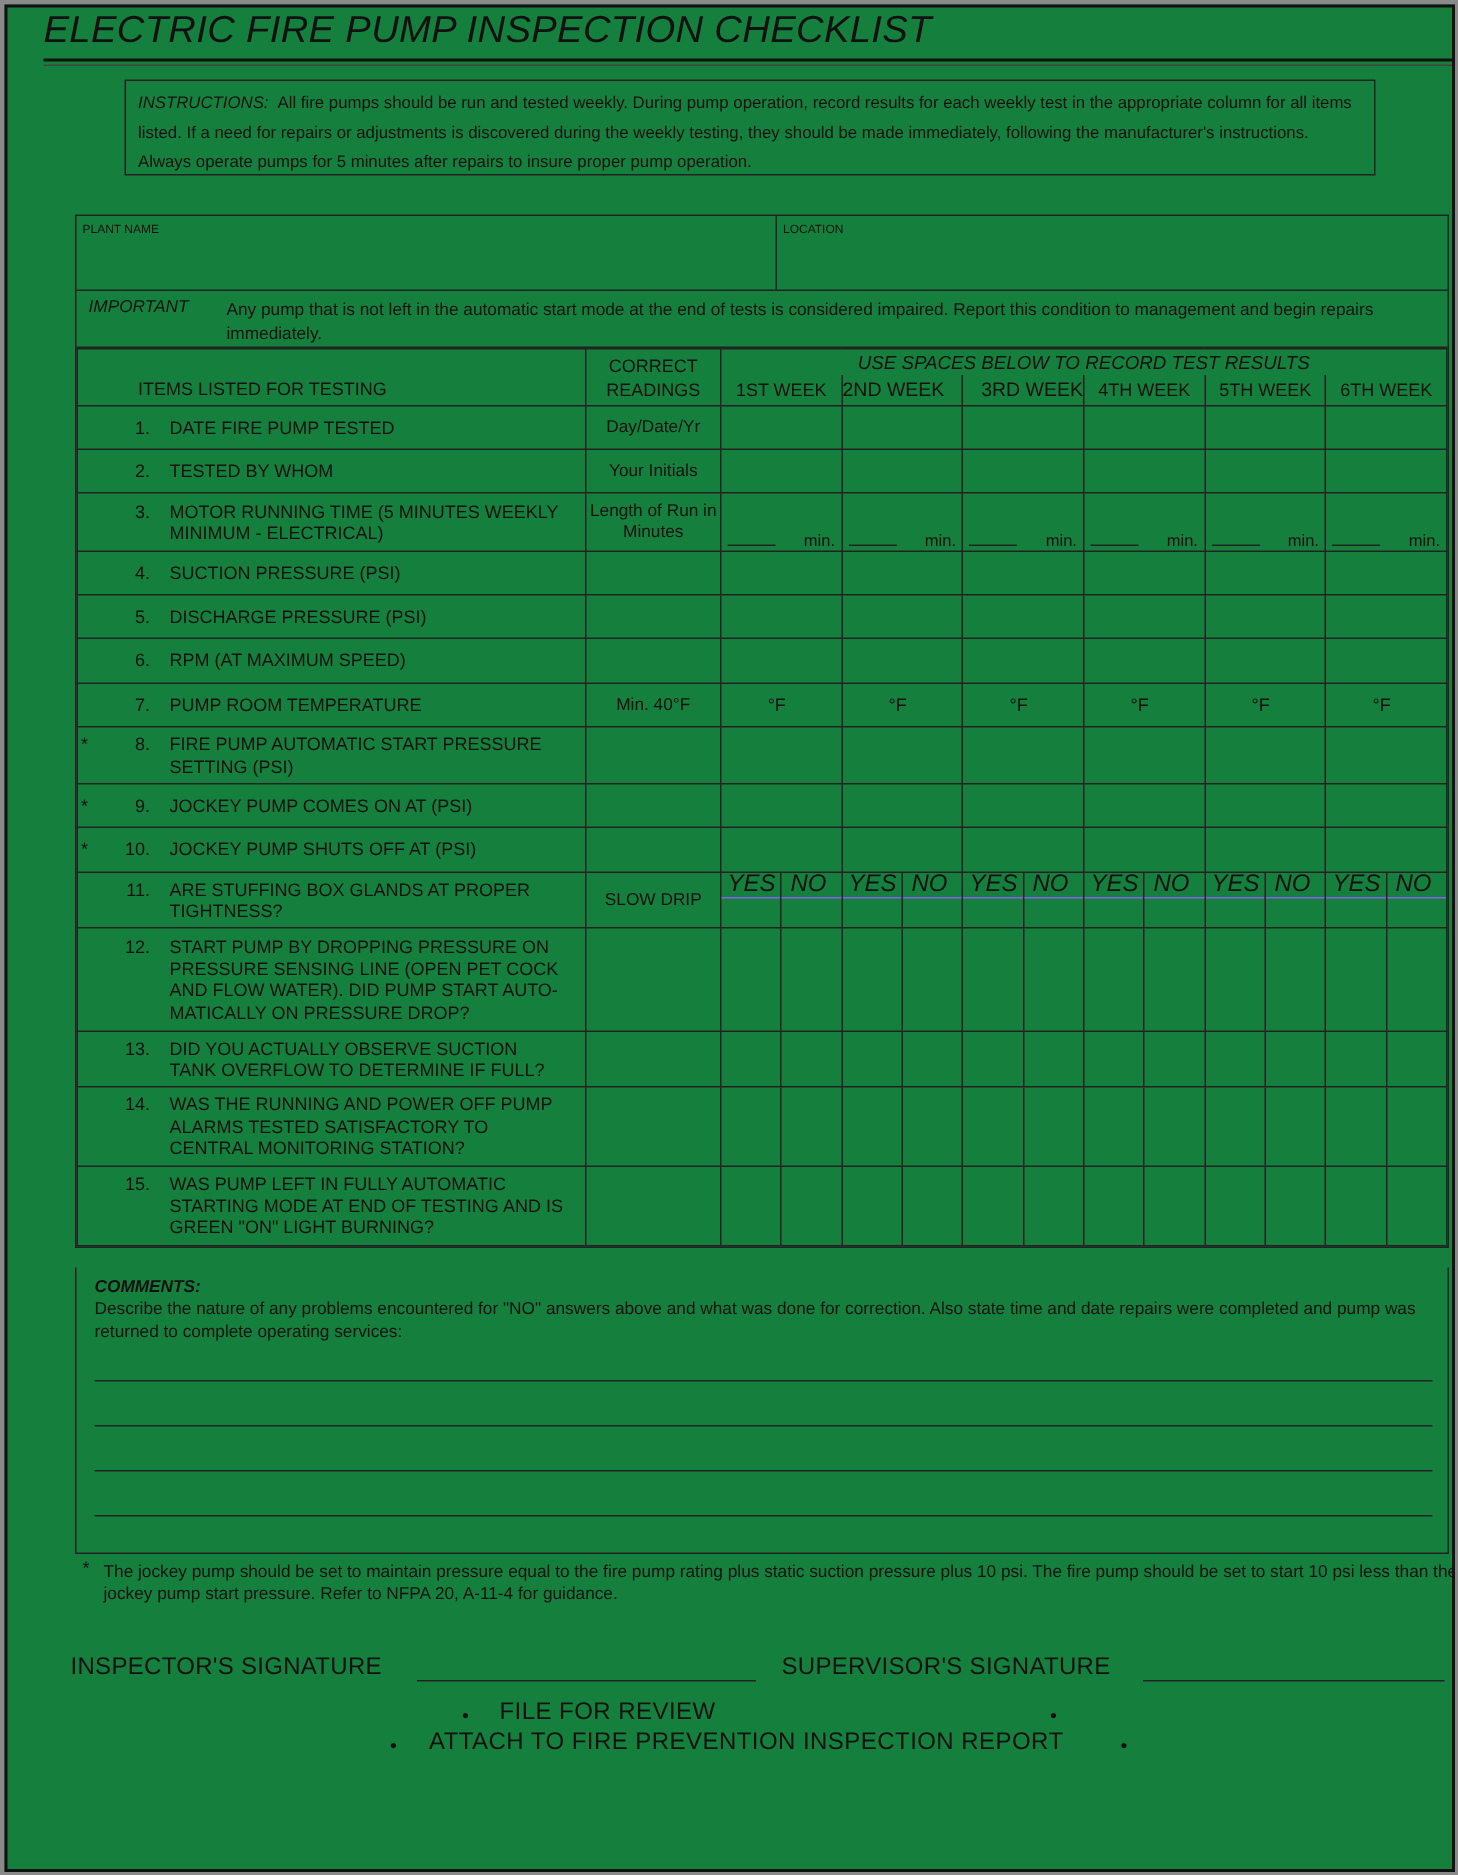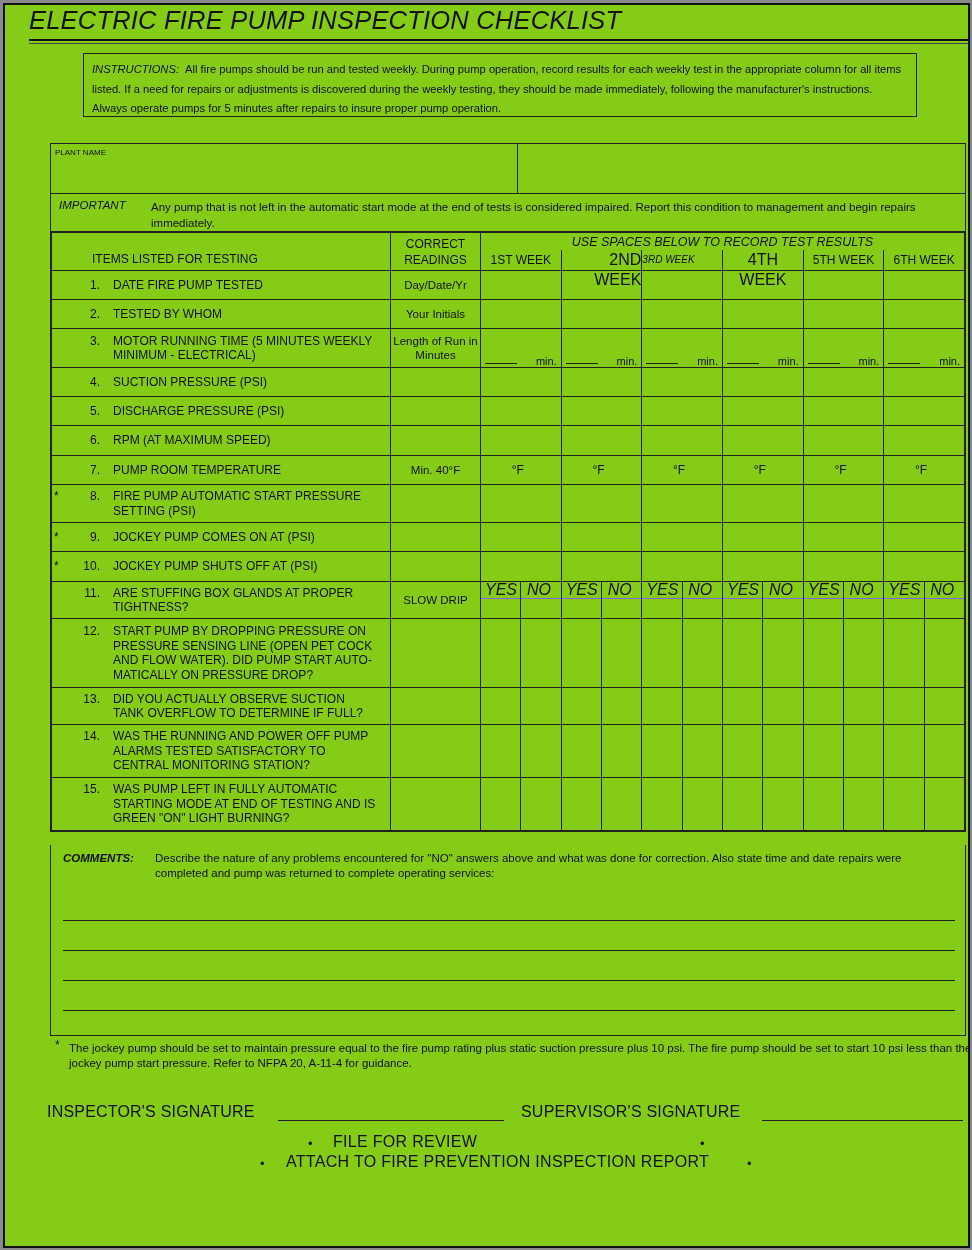--- a/index.html
+++ b/index.html
@@ -1,17 +1,17 @@
 <!DOCTYPE html>
 <html><head>
 <meta charset="utf-8">
 <style>
   html,body{margin:0;padding:0;}
   body{width:972px;height:1250px;background:#8a8a8a;font-family:"Liberation Sans",sans-serif;color:#111;}
-  .page{position:absolute;left:3px;top:3px;width:963px;height:1241px;background:#84cc16;border:2px solid #111;overflow:hidden;}
+  .page{position:absolute;left:3px;top:3px;width:963px;height:1241px;background:#15803d;border:2px solid #111;overflow:hidden;}
   .title{position:absolute;left:24px;top:1px;font-size:25px;font-style:italic;letter-spacing:0.2px;transform:scaleX(1.02);transform-origin:left;}
   .rule1{position:absolute;left:24px;right:0;top:34px;border-top:2px solid #111;}
   .rule2{position:absolute;left:24px;right:0;top:38px;border-top:1px solid #444;}
   .instr{position:absolute;left:78px;top:48px;width:834px;height:64px;border:1.5px solid #222;padding:6px 8px;box-sizing:border-box;font-size:11.2px;line-height:19.5px;}
   .instr b{font-style:italic;font-weight:normal;margin-right:6px;}
   .form{position:absolute;left:45px;top:138px;width:914px;border:1.5px solid #222;}
   .row{display:flex;border-bottom:1px solid #222;}
   .plant{height:49px;}
   .plant .c{font-size:8px;padding:4px;}
   .imp{height:38px;font-size:11.5px;padding:5px 8px;box-sizing:border-box;display:flex;}
@@ -30,21 +30,21 @@
   .yn{display:flex;height:100%;}
   .yn div{flex:1;display:flex;flex-direction:column;}
   .yn div+div{border-left:1px solid #222;}
   .yn span{display:block;height:16px;border-bottom:1px solid #8b5cf6;font-size:16px;line-height:16px;font-style:italic;}
   .yn .y span{text-align:left;padding-left:4px;}
   .yn .n span{text-align:center;padding-right:4px;}
   .ynb{display:flex;height:100%;}
   .ynb div{flex:1;}
   .ynb div+div{border-left:1px solid #222;}
   .comments{position:absolute;left:45px;top:840px;width:914px;height:190px;border:1.5px solid #222;border-top:none;font-size:11.5px;}
-  .comments .hd{display:flex;padding:6px 10px 0 12px;line-height:15px;}
+  .comments .hd{display:flex;padding:6px 10px 0 12px;line-height:15px;flex-direction:column;}
   .comments .hd b{font-style:italic;width:92px;flex:none;}
   .cline{position:absolute;left:12px;right:10px;border-top:1.5px solid #222;}
   .foot{position:absolute;left:50px;top:1036px;width:910px;font-size:11.5px;line-height:15px;padding-left:14px;}
   .foot .st{position:absolute;left:0;top:-3px;font-size:12px;}
   .sig{position:absolute;top:1098px;font-size:16px;letter-spacing:0.2px;}
   .sigline{position:absolute;top:1115px;border-top:1px solid #222;}
   .bul{position:absolute;font-size:16px;letter-spacing:0.3px;}
   .dot{position:absolute;font-size:13px;}
 </style>
 </head>
@@ -55,20 +55,21 @@
   <div class="rule1"></div>
   <div class="rule2"></div>
 
   <div class="instr">
     <b>INSTRUCTIONS:</b><span>All fire pumps should be run and tested weekly. During pump operation, record results for each weekly test in the appropriate column for all items listed. If a need for repairs or adjustments is discovered during the weekly testing, they should be made immediately, following the manufacturer's instructions. Always operate pumps for 5 minutes after repairs to insure proper pump operation.</span>
   </div>
 
   <div class="form">
     <div class="row plant">
       <div class="c" style="width:458px;border-right:1px solid #222;"><span>PLANT NAME</span></div>
+      <div class="c" style="flex:1;"><span>LOCATION</span></div>
     </div>
     <div class="row imp">
       <div class="lbl">IMPORTANT</div>
       <div style="line-height:16px;">Any pump that is not left in the automatic start mode at the end of tests is considered impaired. Report this condition to management and begin repairs immediately.</div>
     </div>
     <table>
       <colgroup>
         <col style="width:339px">
           <col style="width:90px">
         <col>
@@ -79,23 +80,23 @@
           <col>
       </colgroup>
       <tbody id="tbody">
         <tr style="height:38px;">
           <td rowspan="1" style="vertical-align:bottom;padding:0 0 4px 40px;font-size:12px;">ITEMS LISTED FOR TESTING</td>
           <td class="corr" style="font-size:12px;line-height:16px;">CORRECT READINGS</td>
           <td colspan="6" style="padding:0;">
             <div style="text-align:center;font-style:italic;font-size:12.5px;height:17px;line-height:18px;">USE SPACES BELOW TO RECORD TEST RESULTS</div>
             <div style="display:flex;height:20px;" id="weekhdr">
                 <div style="flex: 1 1 0%; text-align: center; font-size: 12px; line-height: 20px;">1ST WEEK</div>
-                <div style="flex: 1 1 0%; text-align: right; font-size: 16px; line-height: 20px; border-left: 1px solid rgb(34, 34, 34);">2ND WEEK</div>
-                <div style="flex: 1 1 0%; text-align: left; font-size: 10px; line-height: 20px; border-left: 1px solid rgb(34, 34, 34); font-style: italic;">3RD WEEK</div>
-                <div style="flex: 1 1 0%; text-align: center; font-size: 16px; line-height: 20px; border-left: 1px solid rgb(34, 34, 34);">4TH WEEK</div>
+                <div style="flex: 1 1 0%; text-align: left; font-size: 13px; line-height: 20px; border-left: 1px solid rgb(34, 34, 34);">2ND WEEK</div>
+                <div style="flex: 1 1 0%; text-align: right; font-size: 13px; line-height: 20px; border-left: 1px solid rgb(34, 34, 34);">3RD WEEK</div>
+                <div style="flex: 1 1 0%; text-align: center; font-size: 12px; line-height: 20px; border-left: 1px solid rgb(34, 34, 34);">4TH WEEK</div>
                 <div style="flex: 1 1 0%; text-align: center; font-size: 12px; line-height: 20px; border-left: 1px solid rgb(34, 34, 34);">5TH WEEK</div>
                 <div style="flex: 1 1 0%; text-align: center; font-size: 12px; line-height: 20px; border-left: 1px solid rgb(34, 34, 34);">6TH WEEK</div>
               </div>
           </td>
         </tr>
       <tr style="height: 29px;">
             <td class="item"><span class="num">1.</span><span class="itxt" style="width:265px">DATE FIRE PUMP TESTED</span></td>
             <td class="corr">Day/Date/Yr</td>
             <td class="wk"></td>
             <td class="wk"></td>

